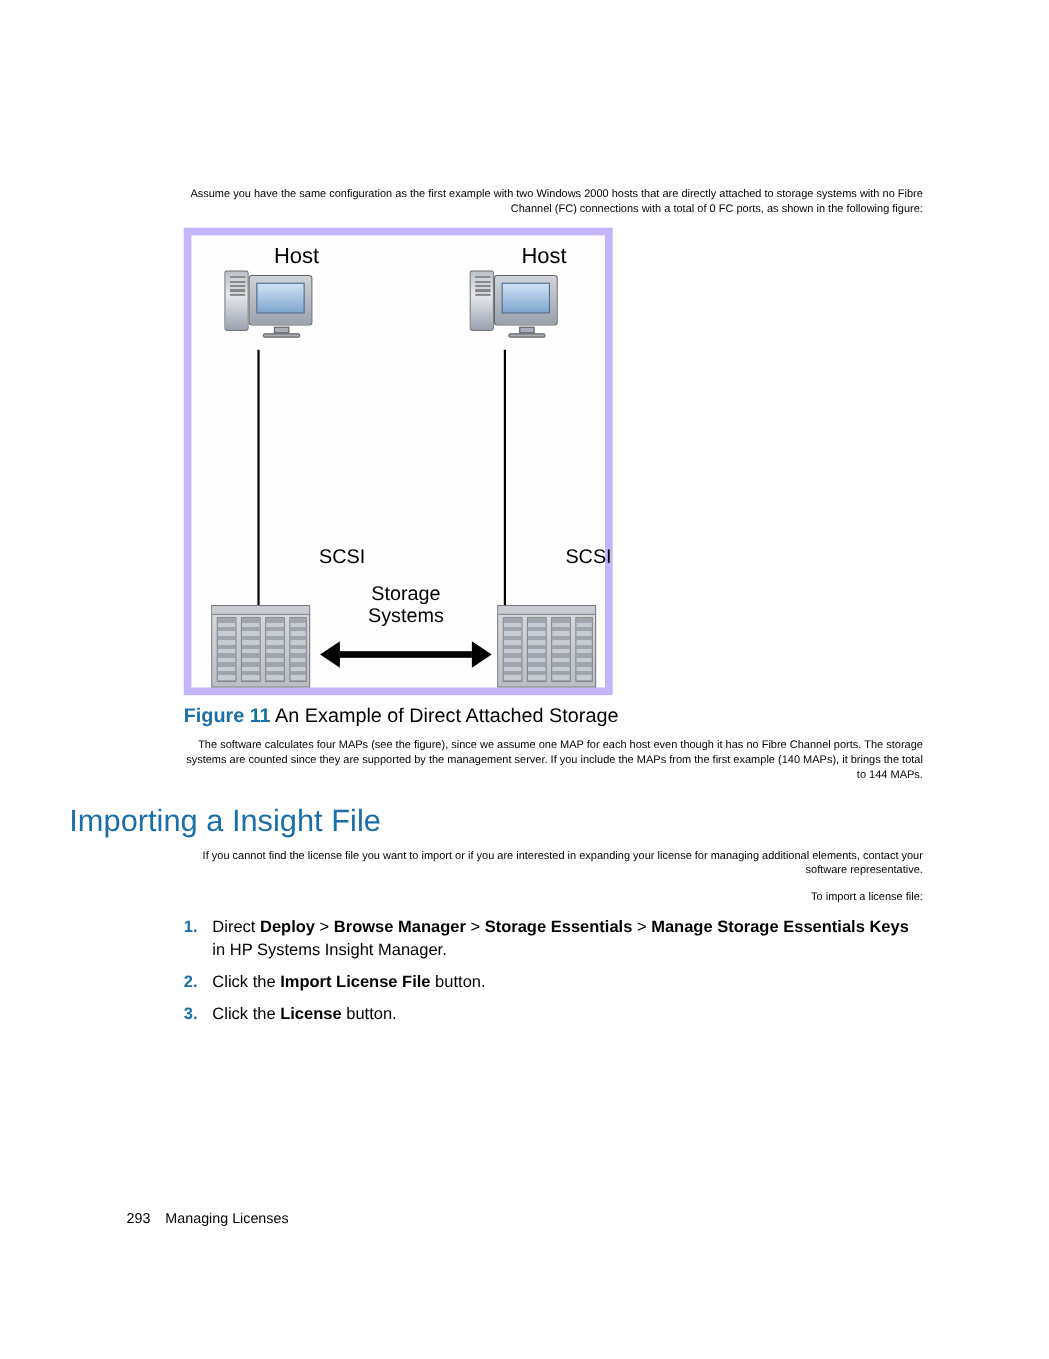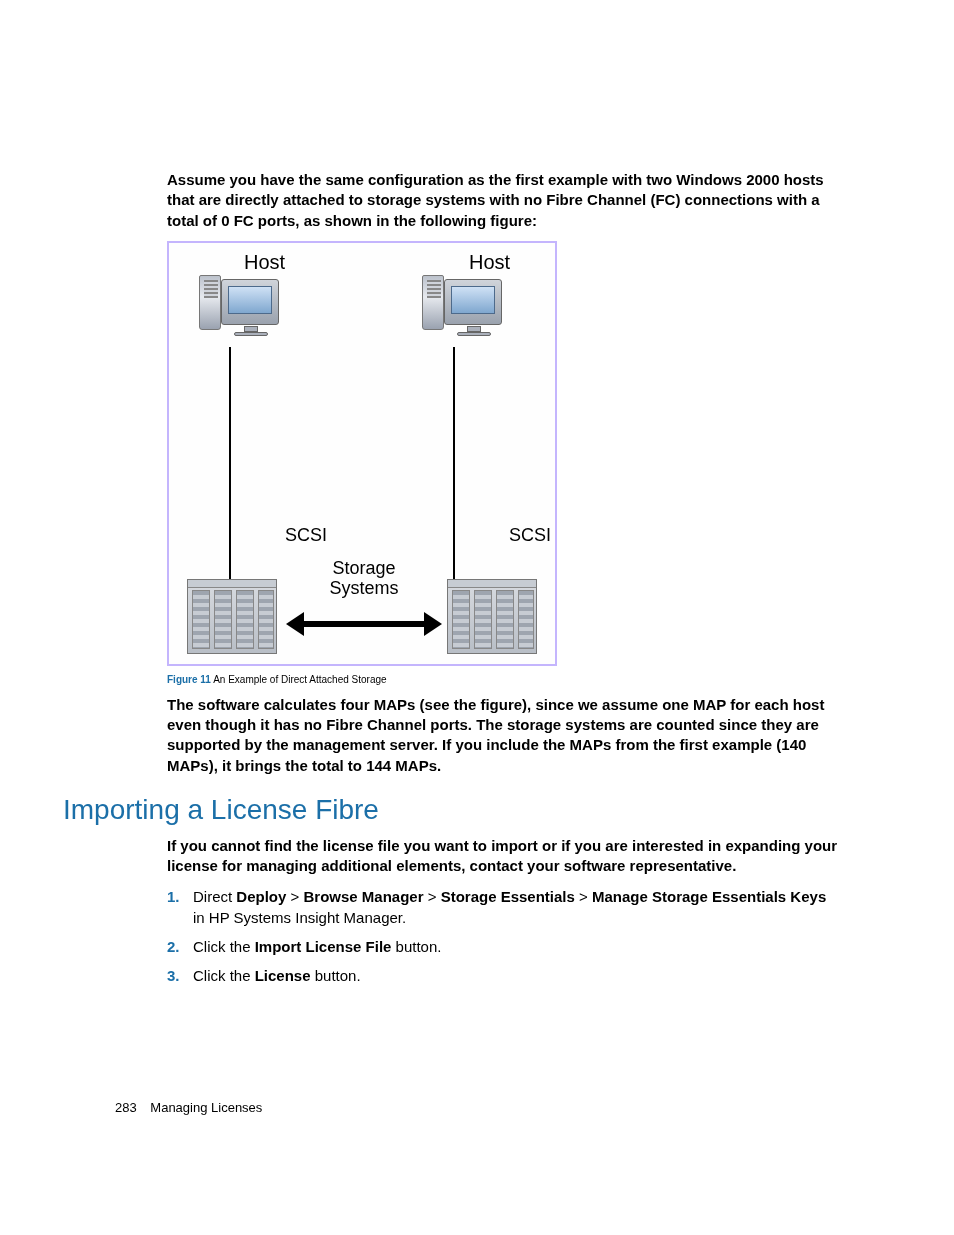--- a/index.html
+++ b/index.html
@@ -7,30 +7,31 @@
     width: 954px;
     height: 1235px;
     background: #fff;
     font-family: Arial, Helvetica, sans-serif;
     color: #000;
     position: relative;
     padding: 170px 115px 0 115px;
   }
   .content { padding-left: 52px; }
   .para {
-    font-size: 15px;
+    font-size: 10px;
     line-height: 1.35;
     margin-bottom: 10px;
     font-family: 'Segoe UI', Arial, sans-serif;
-    font-weight: 700;
+    font-weight: 400;
+    text-align: right;
   }
   .diagram-wrap {
     width: 390px;
     height: 425px;
-    border: 2px solid #c4b5fd;
+    border: 7px solid #c4b5fd;
     margin: 6px 0 8px 0;
     background: #fefefe;
     position: relative;
   }
   .host-group { position: absolute; width: 120px; text-align: center; }
   .host-label { font-family: Arial; font-size: 20px; color:#000; position:absolute; }
   .computer { position: relative; width: 90px; height: 75px; margin: 0 auto; }
   .tower {
     position:absolute; left:0; top:2px; width:22px; height:55px;
     background: linear-gradient(180deg,#bcc2cc 0%,#e6e9ee 40%,#9aa2b0 100%);
@@ -81,21 +82,21 @@
   .arrow{
     position:absolute; height:6px; background:#000;
   }
   .arrow::before,.arrow::after{
     content:""; position:absolute; top:-9px; width:0; height:0;
     border-top:12px solid transparent; border-bottom:12px solid transparent;
   }
   .arrow::before{ left:-18px; border-right:18px solid #000; }
   .arrow::after{ right:-18px; border-left:18px solid #000; }
 
-  .figcap { font-size: 10px; margin: 6px 0 10px 0; }
+  .figcap { font-size: 18px; margin: 6px 0 10px 0; }
   .figcap .fignum{ color:#1b6fa8; font-weight:700; }
 
   h2.section {
     font-size: 28px;
     font-weight: 400;
     color: #1b6fa8;
     margin: 18px 0 10px -52px;
     font-family: 'Segoe UI', Arial, sans-serif;
   }
   ol.steps { list-style:none; padding-left: 0; margin-top:4px; font-size:15px; font-family: Arial, sans-serif; }
@@ -170,37 +171,38 @@
   </div>
 
   <p class="figcap">
     <span class="fignum">Figure 11</span>
     <span>An Example of Direct Attached Storage</span>
   </p>
 
   <p class="para">The software calculates four MAPs (see the figure), since we assume one MAP for each host even though it has no Fibre Channel ports. The storage systems are counted since they are supported by the management server. If you include the MAPs from the first example (140 MAPs), it brings the total to 144 MAPs.</p>
 </div>
 
-<h2 class="section">Importing a License Fibre</h2>
+<h2 class="section">Importing a Insight File</h2>
 
 <div class="content">
   <p class="para">If you cannot find the license file you want to import or if you are interested in expanding your license for managing additional elements, contact your software representative.</p>
+  <p class="para">To import a license file:</p>
 
   <ol class="steps">
     <li>
       <span class="num">1.</span>
       <span>Direct </span><b>Deploy</b><span> &gt; </span><b>Browse Manager</b><span> &gt; </span><b>Storage Essentials</b><span> &gt; </span><b>Manage Storage Essentials Keys</b><span> in HP Systems Insight Manager.</span>
     </li>
     <li>
       <span class="num">2.</span>
       <span>Click the </span><b>Import License File</b><span> button.</span>
     </li>
     <li>
       <span class="num">3.</span>
       <span>Click the </span><b>License</b><span> button.</span>
     </li>
   </ol>
 </div>
 
 <div class="footer">
-  <span class="pg">283</span>
+  <span class="pg">293</span>
   <span>Managing Licenses</span>
 </div>
 
 </body></html>

